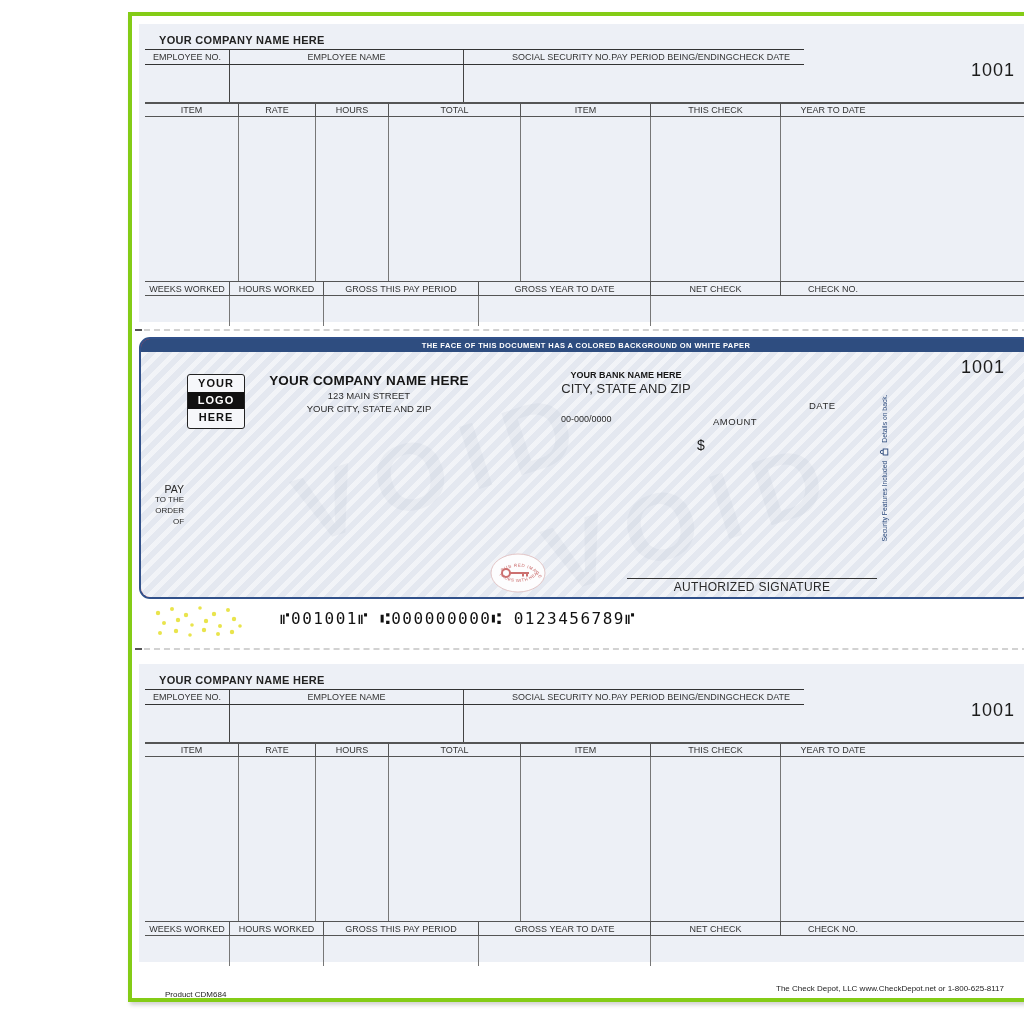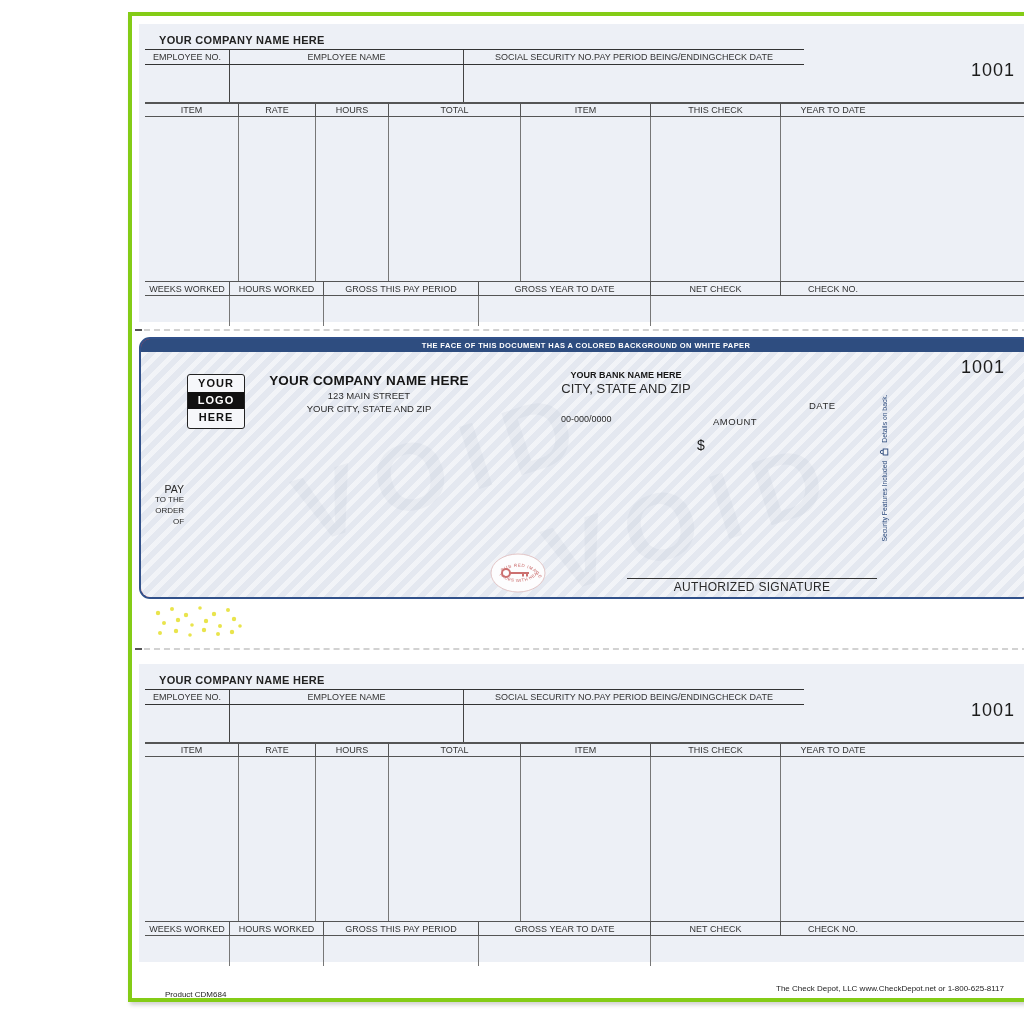--- a/index.html
+++ b/index.html
@@ -10,21 +10,21 @@
   
   .stub-slot{margin:8px 7px 0 7px;}
   .stub{background:#edf0f6;padding:4px 6px 0 6px;height:298px;box-sizing:border-box;position:relative;}
   .company-row{width:659px;border-bottom:1.5px solid #333;padding:2px 0 1px 14px;box-sizing:border-box;}
   .company-row span{font-weight:bold;font-size:11px;letter-spacing:.3px;}
   .info-area{position:relative;}
   .info-labels{width:659px;height:15px;display:flex;border-bottom:1.5px solid #333;box-sizing:border-box;
     font-size:9px;color:#333;}
   .il-c1{width:85px;border-right:1px solid #444;display:flex;align-items:center;justify-content:center;box-sizing:border-box;}
   .il-c2{width:234px;border-right:1px solid #444;display:flex;align-items:center;justify-content:center;box-sizing:border-box;}
-  .il-c3{flex:1;display:flex;align-items:center;justify-content:center;padding:0 14px;}
+  .il-c3{flex:1;display:flex;align-items:center;justify-content:flex-end;padding:0 14px;}
   .info-blank{width:659px;height:37px;display:flex;}
   .ib-c1{width:85px;border-right:1px solid #444;box-sizing:border-box;}
   .ib-c2{width:234px;border-right:1px solid #444;box-sizing:border-box;}
   .stub-number{position:absolute;right:12px;top:10px;font-size:18px;color:#1c1c1c;letter-spacing:1px;}
   .item-header{display:flex;height:15px;border-top:2px solid #555;border-bottom:1.5px solid #555;
     box-sizing:border-box;font-size:9px;color:#333;margin-top:0;}
   .item-header>div,.weeks-header>div{display:flex;align-items:center;justify-content:center;box-sizing:border-box;}
   .item-header>div{border-right:1px solid #555;}
   .item-header>div:last-child{border-right:none;}
   .item-body{display:flex;height:164px;}
@@ -243,20 +243,21 @@
           <circle cx="8" cy="30" r="2"></circle>
             <circle cx="24" cy="28" r="2.2"></circle>
             <circle cx="38" cy="32" r="1.8"></circle>
           <circle cx="52" cy="27" r="2.2"></circle>
             <circle cx="66" cy="31" r="2"></circle>
             <circle cx="80" cy="29" r="2.2"></circle>
           <circle cx="88" cy="23" r="1.8"></circle>
         </g>
       </svg>
     </div>
+    <div class="micr-text">⑈001001⑈ ⑆000000000⑆ 0123456789⑈</div>
   </div>
 
   <div class="perf">
     <span class="tick l"></span>
     <div class="dash-line"></div>
     <span class="tick r"></span>
   </div>
 
   <div class="stub-slot">
   <div class="stub">

